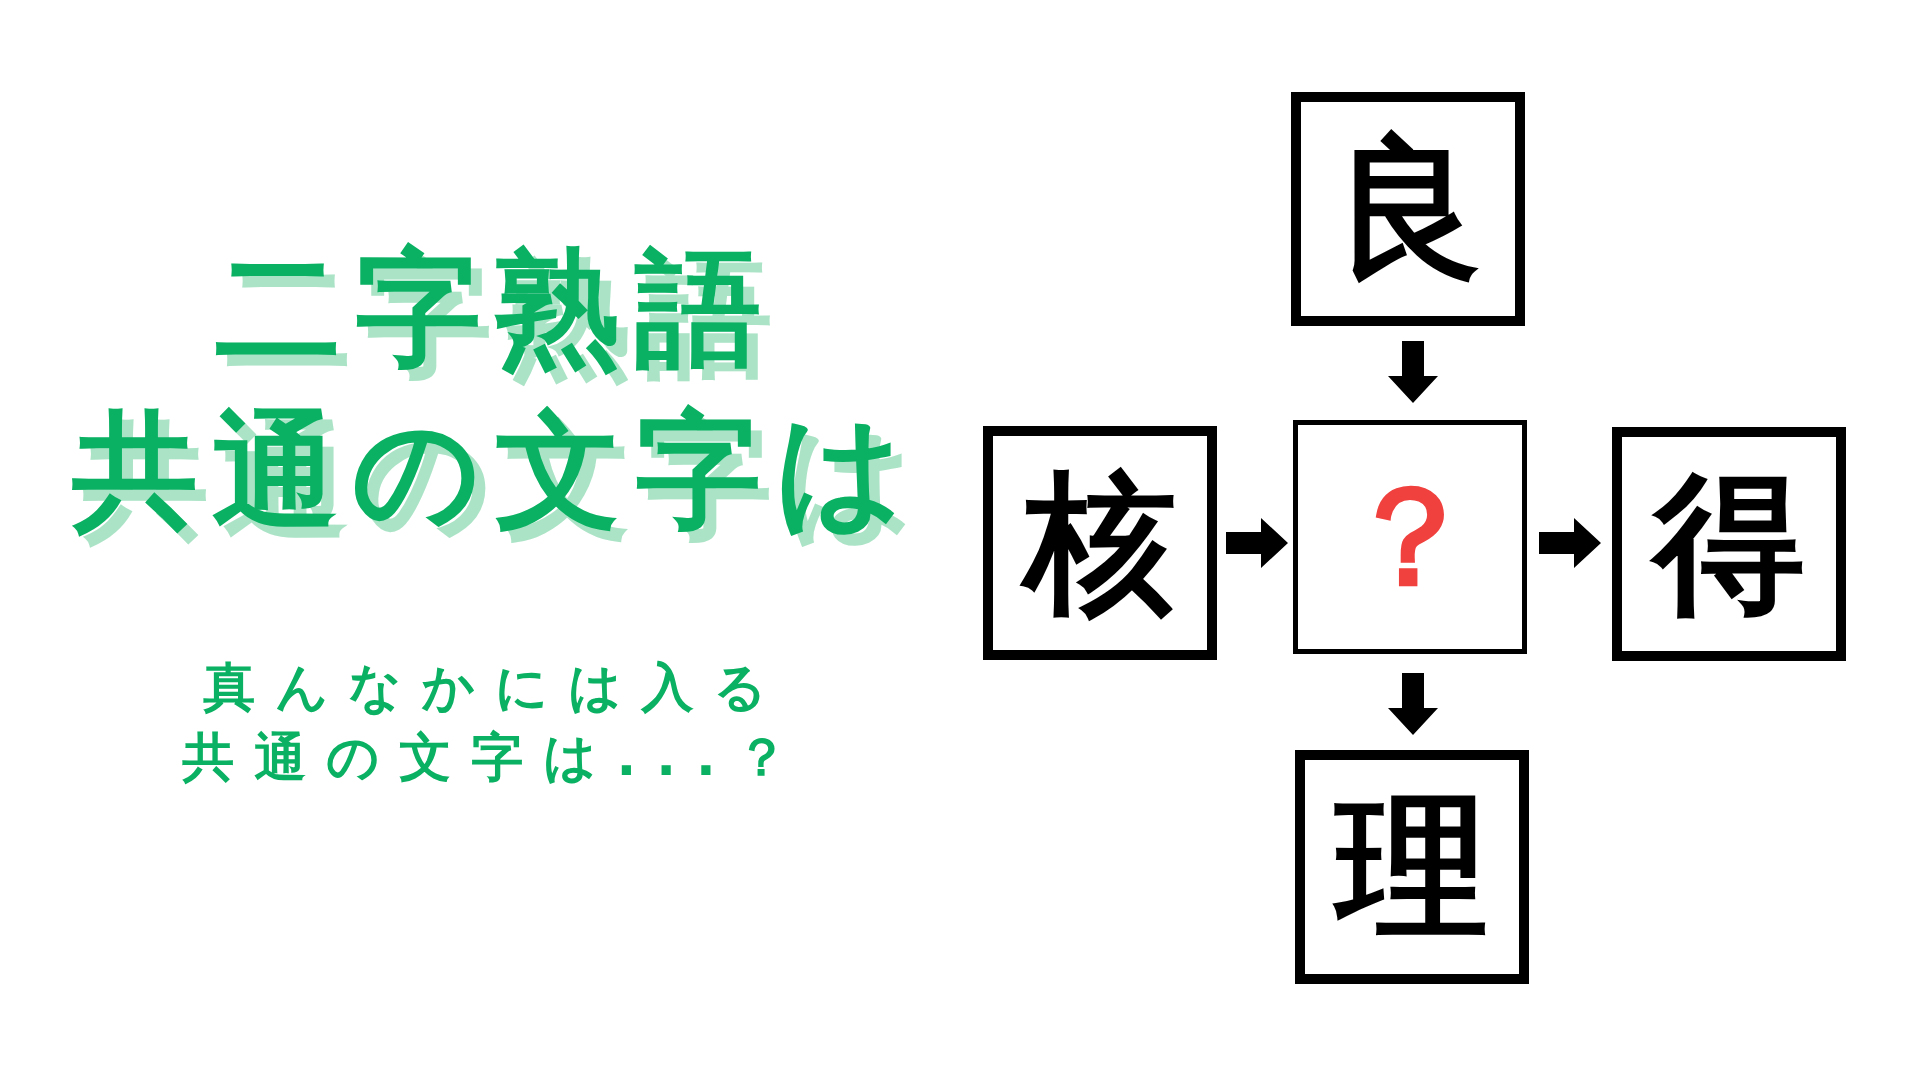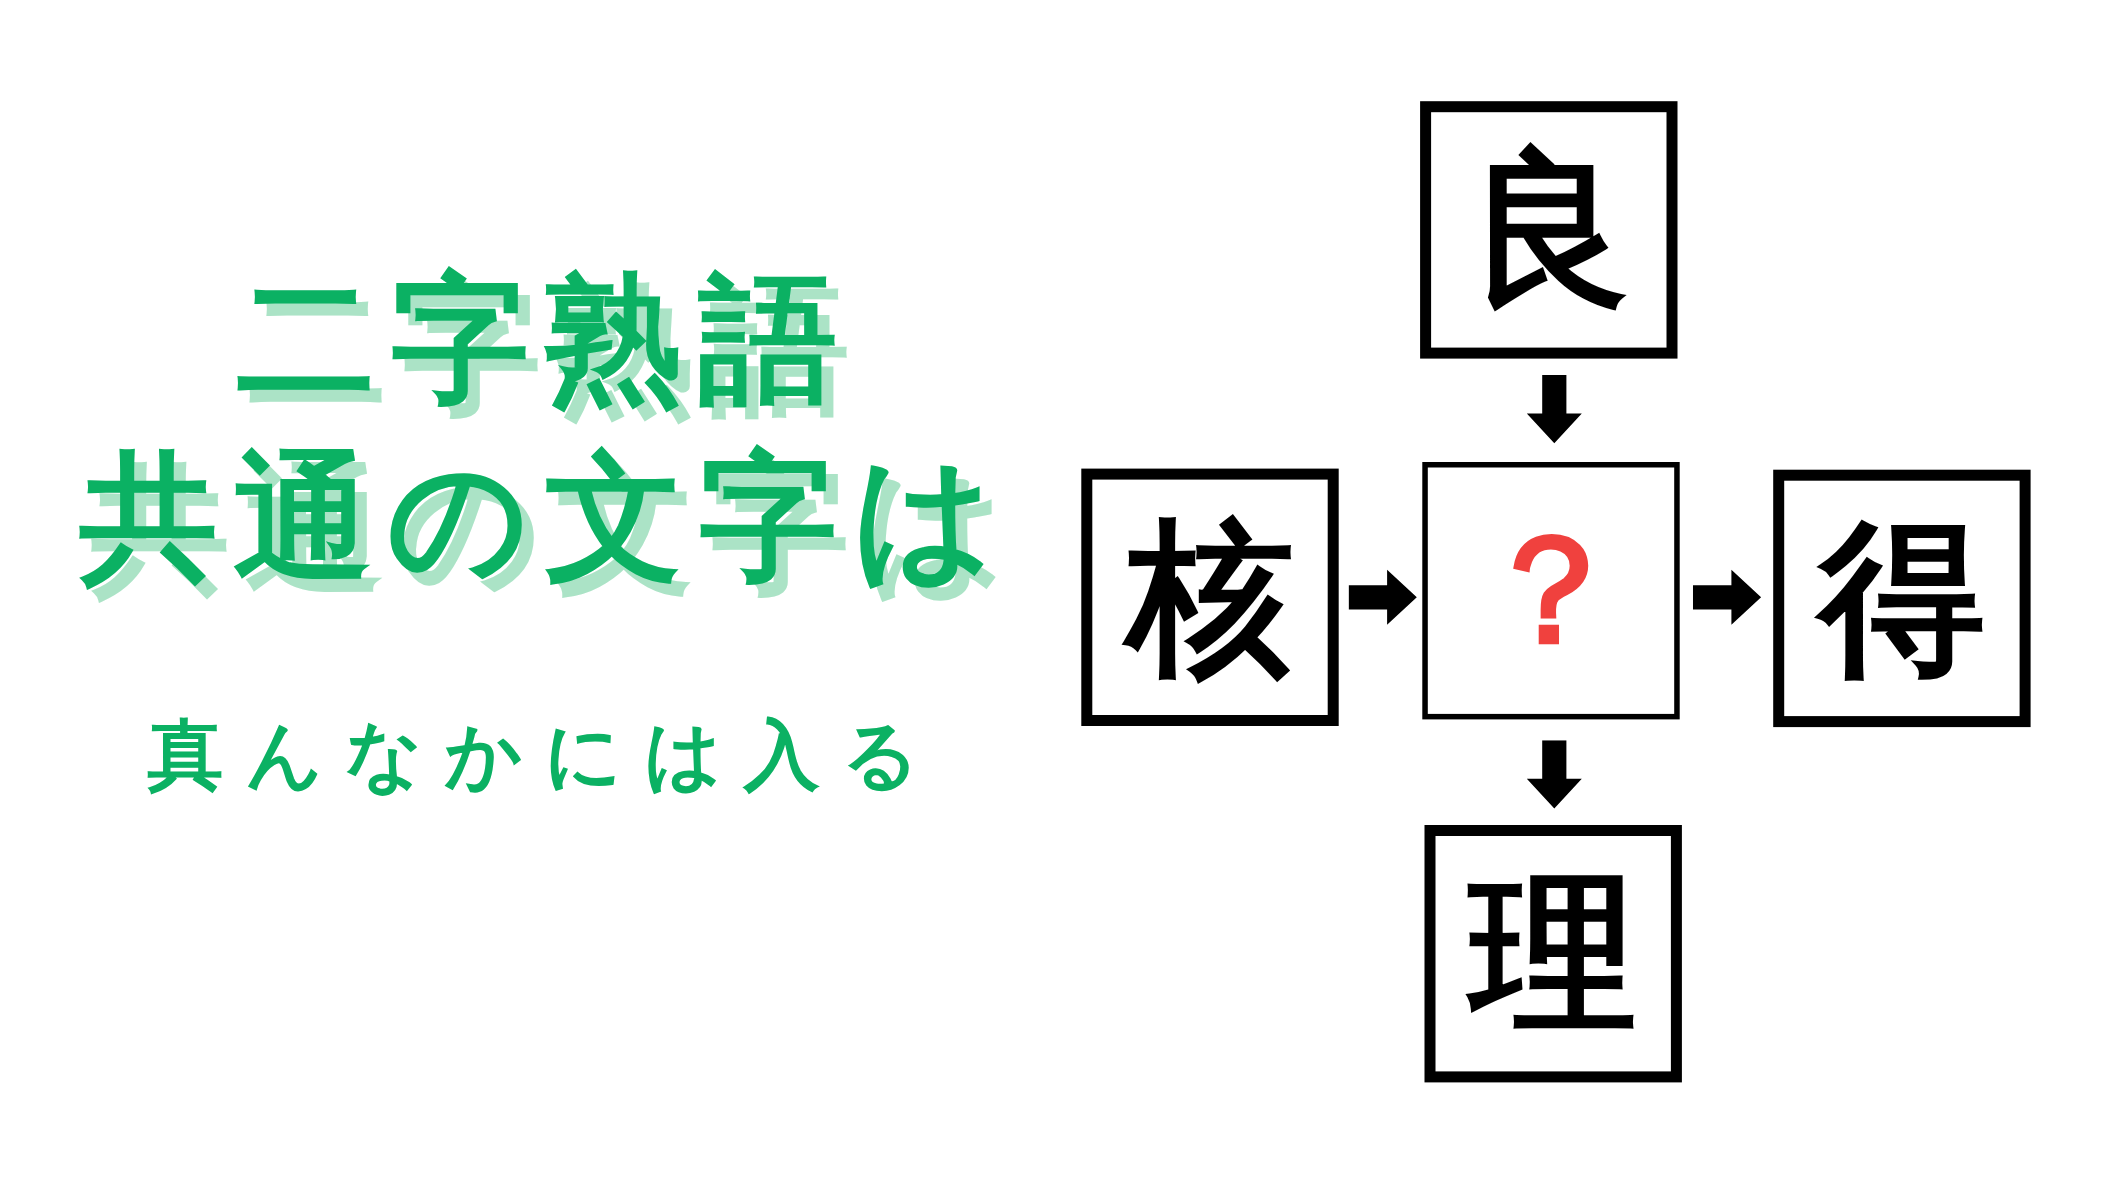--- a/index.html
+++ b/index.html
@@ -39,21 +39,21 @@
     white-space: nowrap;
   }
   .subtitle {
     position: absolute;
     left: 0;
     top: 652px;
     width: 990px;
     text-align: center;
     color: var(--accent-green);
     font-weight: bold;
-    font-size: 69px;
+    font-size: 52px;
     line-height: 70px;
     letter-spacing: 20px;
     white-space: nowrap;
   }
 
   
   .cell {
     position: absolute;
     width: 234px;
     height: 234px;
@@ -97,20 +97,21 @@
 
 <div class="canvas">
 
   <div class="title">
     <div>二字熟語</div>
     <div>共通の文字は</div>
   </div>
 
   <div class="subtitle">
     <div>真んなかには入る</div>
+    <div>共通の文字は...？</div>
   </div>
 
   <div class="cell cell--top">
     <span class="cell-glyph">良</span>
   </div>
 
   <div class="cell cell--left">
     <span class="cell-glyph">核</span>
   </div>
 

